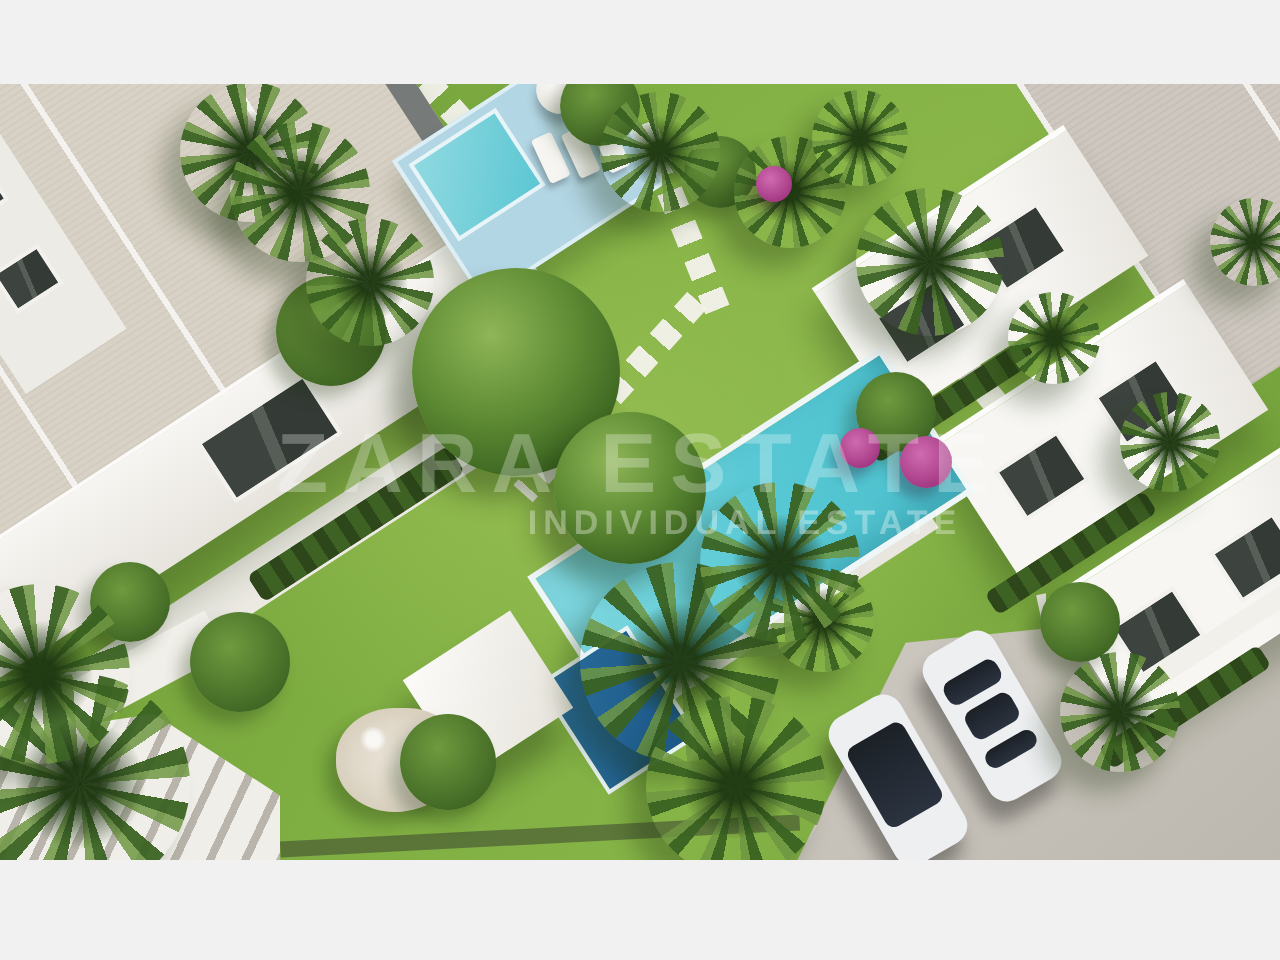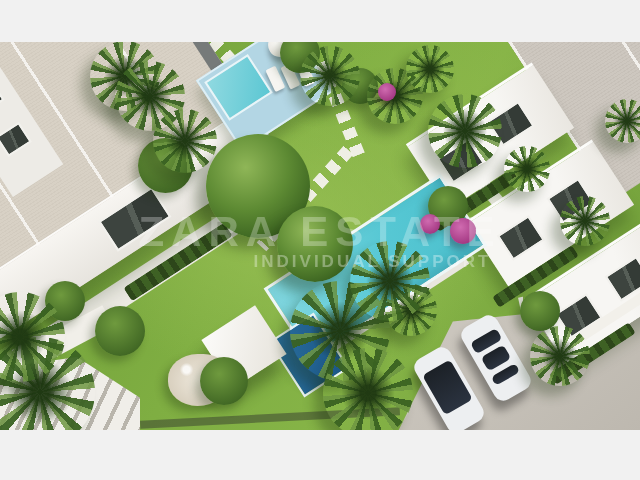--- a/index.html
+++ b/index.html
@@ -209,14 +209,14 @@
   <div class="bush" style="left:280px;top:-9px;width:40px;height:40px;"></div>
   <div class="bush" style="left:342px;top:26px;width:36px;height:36px;"></div>
   <div class="bush" style="left:95px;top:264px;width:50px;height:50px;"></div>
   <div class="bush" style="left:45px;top:239px;width:40px;height:40px;"></div>
 
   <div class="boug" style="left:450px;top:176px;width:26px;height:26px;"></div>
   <div class="boug" style="left:420px;top:172px;width:20px;height:20px;"></div>
   <div class="boug" style="left:378px;top:41px;width:18px;height:18px;"></div>
 
   <div class="wm wm1">ZARA ESTATE</div>
-  <div class="wm wm2">INDIVIDUAL SUPPORT</div>
+  <div class="wm wm2">INDIVIDUAL ESTATE</div>
 </div>
 
 </body></html>

